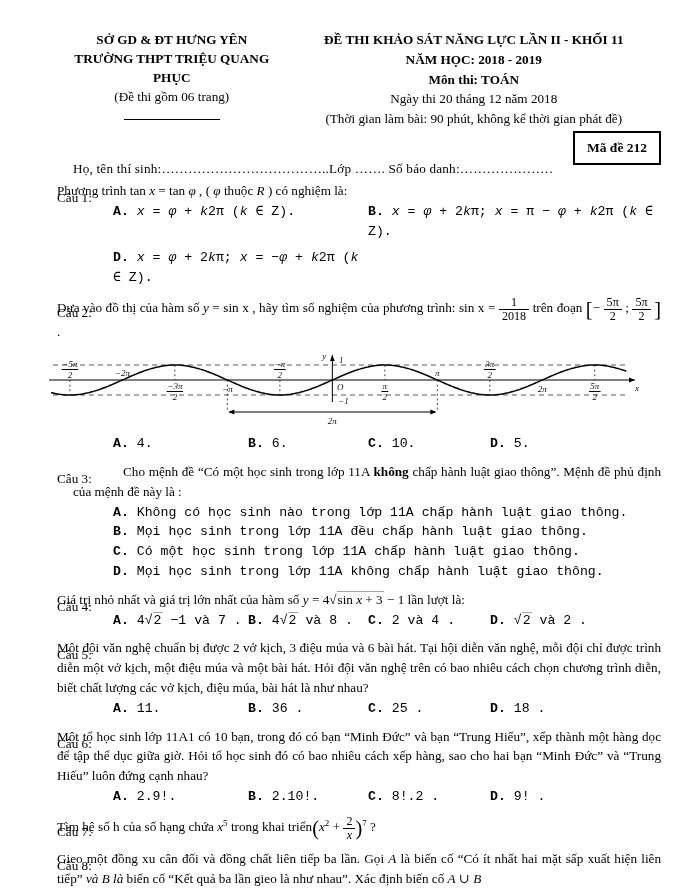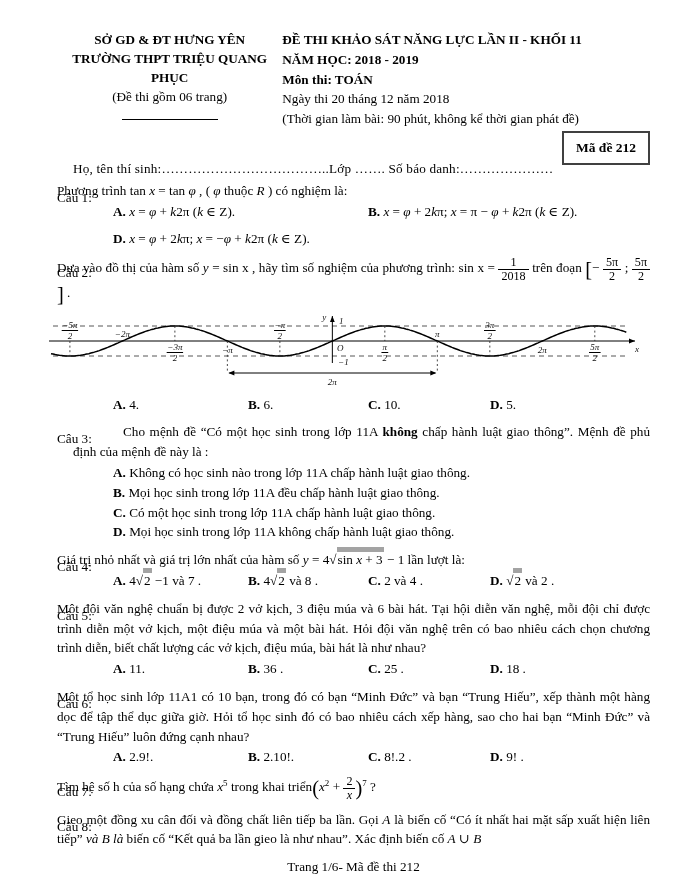--- a/index.html
+++ b/index.html
@@ -1,58 +1,58 @@
 <!DOCTYPE html>
 <html><head>
 <meta charset="utf-8">
 <style>
   html,body{margin:0;padding:0;background:#fff;}
   body{
     width:680px;height:891px;overflow:hidden;
     font-family:"Liberation Serif","DejaVu Serif",serif;
     font-size:13.2px;color:#000;
   }
-  .page{box-sizing:border-box;width:680px;height:891px;padding:30px 30px 0 57px;position:relative;border-radius:26px;}
+  .page{box-sizing:border-box;width:680px;height:891px;padding:30px 19px 0 57px;position:relative;border-radius:26px;}
 
   
   .header{display:flex;}
   .h-left{width:38%;text-align:center;line-height:1.45;}
-  .h-right{width:62%;text-align:left;line-height:1.5;}
+  .h-right{width:62%;text-align:center;line-height:1.5;}
   .hb{font-weight:bold;}
   .hi{}
   .h-rule{width:96px;border-top:1.2px solid #000;margin:12px auto 0 auto;height:0;}
 
   
   .id-row{position:relative;height:46px;margin-top:6px;}
   .student-line{position:absolute;left:16px;bottom:4px;letter-spacing:.2px;}
   .code-box{
     position:absolute;right:0;top:-4px;
-    border:2px solid #404040;padding:7px 12px;
+    border:2px solid #000000;padding:7px 12px;
     font-weight:bold;font-size:13.5px;background:#fff;
   }
 
   
   .question{position:relative;margin-bottom:8px;line-height:1.5;}
   .q-label{position:absolute;left:0;top:7px;font-weight:normal;}
   .q-stem{text-align:justify;}
   .q-stem.full{margin-left:16px;text-indent:50px;}
-  .opts{margin-left:56px;margin-top:1px;text-align:left;}
+  .opts{margin-left:56px;margin-top:1px;text-align:left;font-family:Liberation Mono, monospace;}
   .opts.cols4{display:grid;grid-template-columns:135px 120px 122px 1fr;}
   .opts.cols2{display:grid;grid-template-columns:255px 1fr;row-gap:7px;}
   .opts.stack .opt{display:block;}
   .opt-k{font-weight:bold;}
 
   
   i{font-style:italic;}
   sup{font-size:.68em;}
   .frac{display:inline-block;vertical-align:middle;text-align:center;line-height:1.05;font-size:.92em;}
   .frac>span{display:block;padding:0 3px;}
   .frac .fn{border-bottom:1px solid #000;}
   .sqrt{white-space:nowrap;}
-  .sqrt .rd{border-top:5px solid #a3a3a3;padding:0 1px;}
+  .sqrt .rd{border-top:1px solid #a3a3a3;padding:0 1px;}
   .tp{font-size:1.55em;vertical-align:-.18em;line-height:0;}
 
   
   .chart{margin:4px 0 2px -10px;}
   .chart svg{display:block;}
   .ax{stroke:#000;stroke-width:1;fill:none;}
   .curve{stroke:#000;stroke-width:1.5;fill:none;}
   .dash{stroke:#444;stroke-width:.9;stroke-dasharray:5 4;fill:none;}
   .dot{stroke:#333;stroke-width:.9;stroke-dasharray:2 2.6;fill:none;}
   .ah{fill:#000;stroke:none;}

